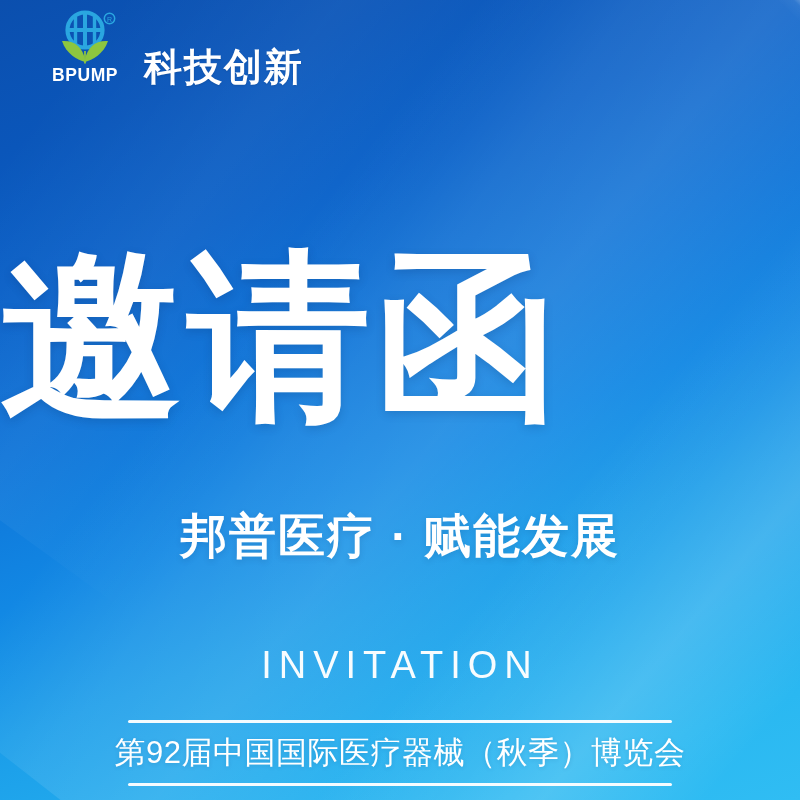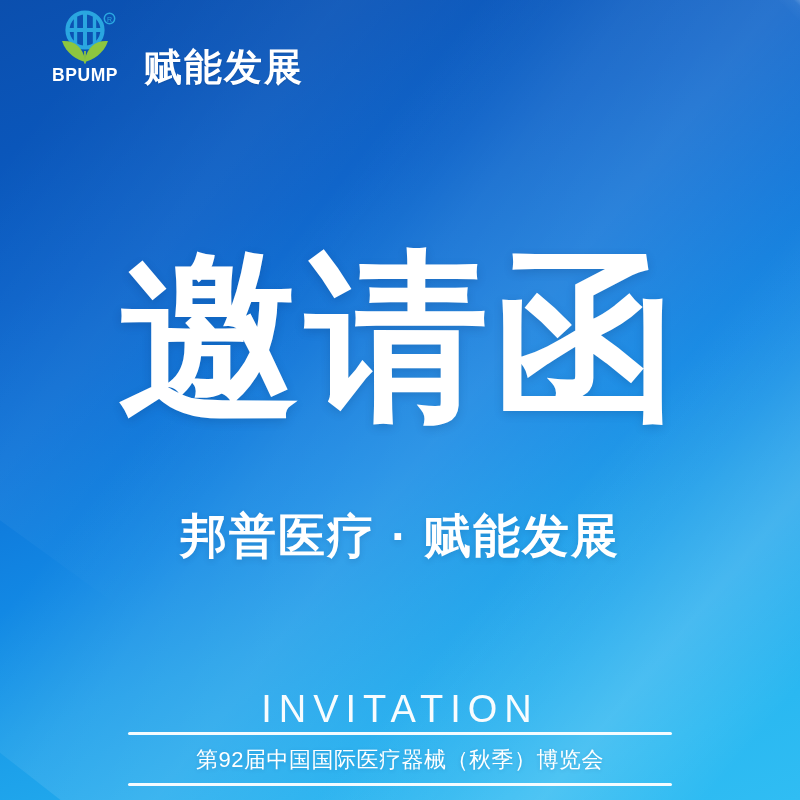--- a/index.html
+++ b/index.html
@@ -151,21 +151,20 @@
     white-space: nowrap;
     text-shadow: 0 1px 2px rgba(0,0,0,0.12);
   }
 
   
   .title-wrap {
     position: absolute;
     top: 246px;
     left: 0;
     right: 0;
-    text-align: center;
     z-index: 5;
   }
   .main-title {
     display: inline-block;
     color: #ffffff;
     font-size: 182px;
     font-weight: 700;
     line-height: 1;
     letter-spacing: 6px;
     white-space: nowrap;
@@ -191,21 +190,20 @@
     text-shadow: 0 2px 6px rgba(2,40,90,0.15);
   }
 
   .invitation-wrap {
     position: absolute;
     top: 643px;
     left: 0;
     right: 0;
     text-align: center;
     z-index: 5;
-    margin-top: 44px;
   }
   .invitation {
     display: inline-block;
     color: #ffffff;
     font-size: 38px;
     font-weight: 300;
     letter-spacing: 7px;
     line-height: 1.2;
     white-space: nowrap;
     opacity: 0.97;
@@ -226,21 +224,21 @@
     width: 544px;
     height: 3px;
     background: rgba(255,255,255,0.95);
     border-radius: 2px;
   }
   .rule-top { margin-bottom: 11px; }
   .rule-bottom { margin-top: 10px; }
 
   .event-name {
     color: #ffffff;
-    font-size: 22px;
+    font-size: 31px;
     font-weight: 500;
     letter-spacing: 0.5px;
     line-height: 1.25;
     white-space: nowrap;
     text-shadow: 0 1px 4px rgba(2,40,90,0.14);
   }
 </style>
 </head>
 <body>
 
@@ -266,21 +264,21 @@
         <circle cx="57.5" cy="8.5" r="5.2" fill="none" stroke="#2aa6e0" stroke-width="1.5"></circle>
         <text x="57.5" y="11.6" font-size="7" fill="#2aa6e0" text-anchor="middle" font-family="'Liberation Sans', sans-serif">R</text>
 
         <path d="M33 52 C 26 50, 14 44, 10 31 C 22 30, 31 37, 33 50 Z" fill="#8dc63f"></path>
         <path d="M33 52 C 40 50, 52 44, 56 31 C 44 30, 35 37, 33 50 Z" fill="#8dc63f"></path>
         <path d="M32.1 53.5 L32.1 41 L33.9 41 L33.9 53.5 Z" fill="#8dc63f"></path>
 
         <text x="33" y="71" font-size="17.5" font-weight="700" fill="#ffffff" text-anchor="middle" letter-spacing="0.6" font-family="'Liberation Sans', sans-serif">BPUMP</text>
       </svg>
     </div>
-    <div class="brand-name">赋能发展</div>
+    <div class="brand-name">科技创新</div>
   </div>
 
   <div class="title-wrap">
     <div class="main-title">邀请函</div>
   </div>
 
   <div class="subtitle-wrap">
     <div class="subtitle">邦普医疗 · 赋能发展</div>
   </div>
 

